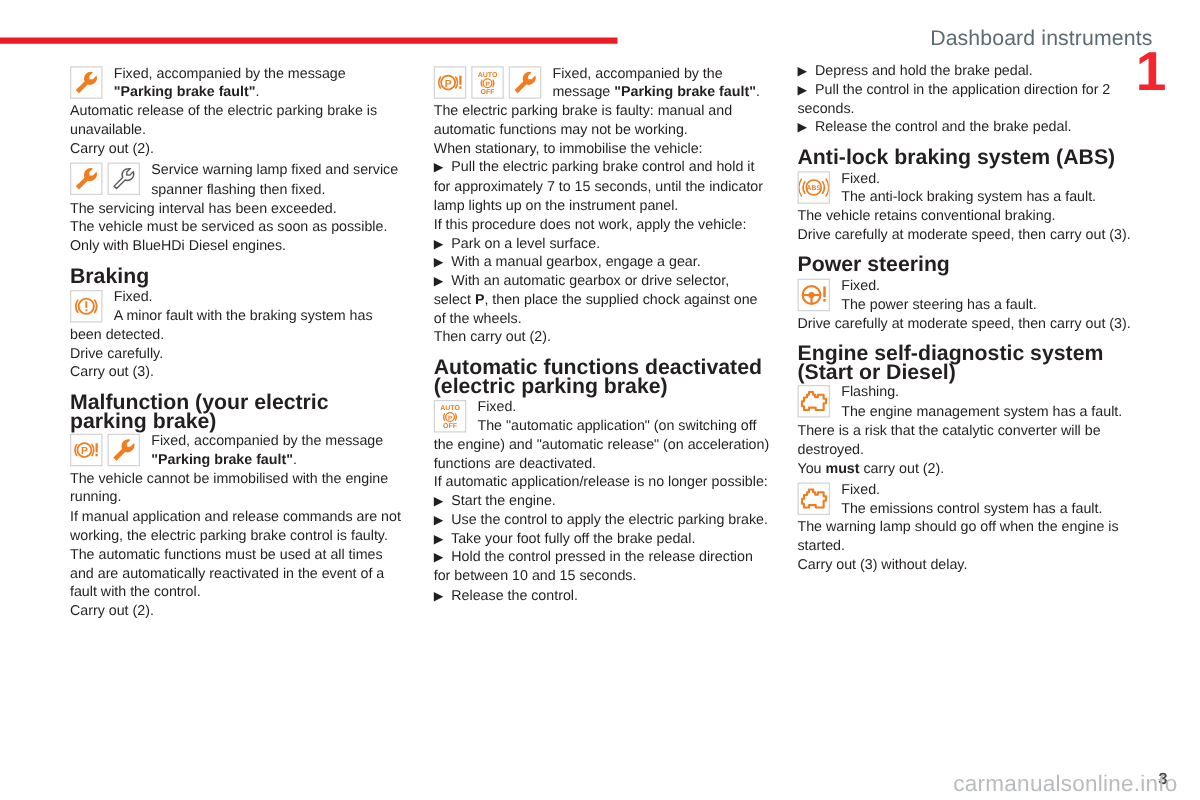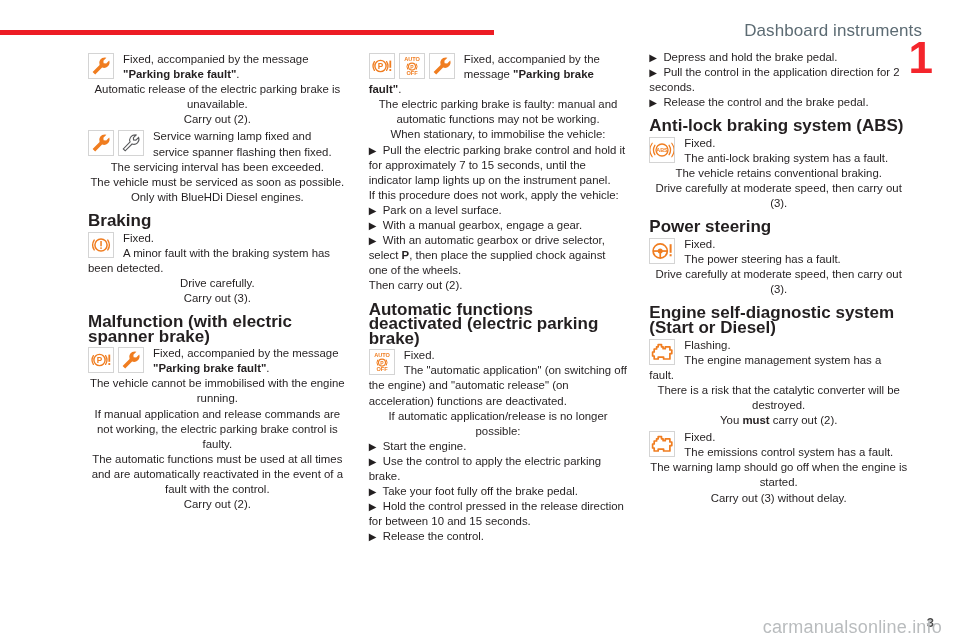--- a/index.html
+++ b/index.html
@@ -52,21 +52,20 @@
     position: absolute;
     top: 50px;
     left: 56px;
     width: 852px;
     height: 560px;
   }
   .cols {
     display: flex;
     gap: 22px;
     align-items: flex-start;
-    margin-left: 32px;
   }
   .col {
     width: 269px;
     font-size: 11.4px;
     line-height: 15.1px;
     text-align: left;
   }
 
   h2.sec {
     font-size: 17px;
@@ -77,21 +76,21 @@
   p.para {
     margin: 0;
   }
   .b { font-weight: bold; }
 
   
   .iconblock { margin: 2px 0 0 0; }
   .iconblock::after { content: ""; display: block; clear: both; }
   .iconrow { float: left; margin: 1px 5px 0 0; }
   .iconrow .ic { float: left; margin-right: 4px; }
-  .iconblock .txt { margin: 0; text-align: center; }
+  .iconblock .txt { margin: 0; }
 
   
   .ic {
     width: 26px;
     height: 26px;
     border: 1px solid #d4d4d4;
     box-sizing: border-box;
     display: inline-block;
     vertical-align: top;
     position: relative;
@@ -165,21 +164,21 @@
         <rect x="11.3" y="8" width="1.5" height="5.3" fill="#f07d20"></rect>
         <rect x="11.3" y="14.4" width="1.5" height="1.5" fill="#f07d20"></rect>
         <path d="M5.2 7.1a9 9 0 0 0 0 9.8" fill="none" stroke="#f07d20" stroke-width="1.4" stroke-linecap="round"></path>
         <path d="M18.8 7.1a9 9 0 0 1 0 9.8" fill="none" stroke="#f07d20" stroke-width="1.4" stroke-linecap="round"></path>
       </svg>
             </span>
           </span>
         <span>Fixed.<br>A minor fault with the braking system has been detected.</span>
         <p class="txt">Drive carefully.<br>Carry out (3).</p>
       </div>
-        <h2 class="sec">Malfunction (with electric spanner brake)</h2>
+        <h2 class="sec">Malfunction (your electric parking brake)</h2>
         <div class="iconblock">
         <span class="iconrow">
             <span class="ic">
               <svg width="24" height="24" viewBox="0 0 24 24">
         <circle cx="10.5" cy="12" r="5.6" fill="none" stroke="#f07d20" stroke-width="1.4"></circle>
         <text x="10.5" y="15.4" font-family="Liberation Sans, sans-serif" font-size="8.2" font-weight="bold" fill="#f07d20" text-anchor="middle">P</text>
         <path d="M4.4 7.6a8.2 8.2 0 0 0 0 8.8" fill="none" stroke="#f07d20" stroke-width="1.3" stroke-linecap="round"></path>
         <path d="M16.6 7.6a8.2 8.2 0 0 1 0 8.8" fill="none" stroke="#f07d20" stroke-width="1.3" stroke-linecap="round"></path>
         <rect x="19.4" y="6.6" width="1.8" height="7.2" fill="#f07d20"></rect>
         <rect x="19.4" y="15.1" width="1.8" height="1.9" fill="#f07d20"></rect>

